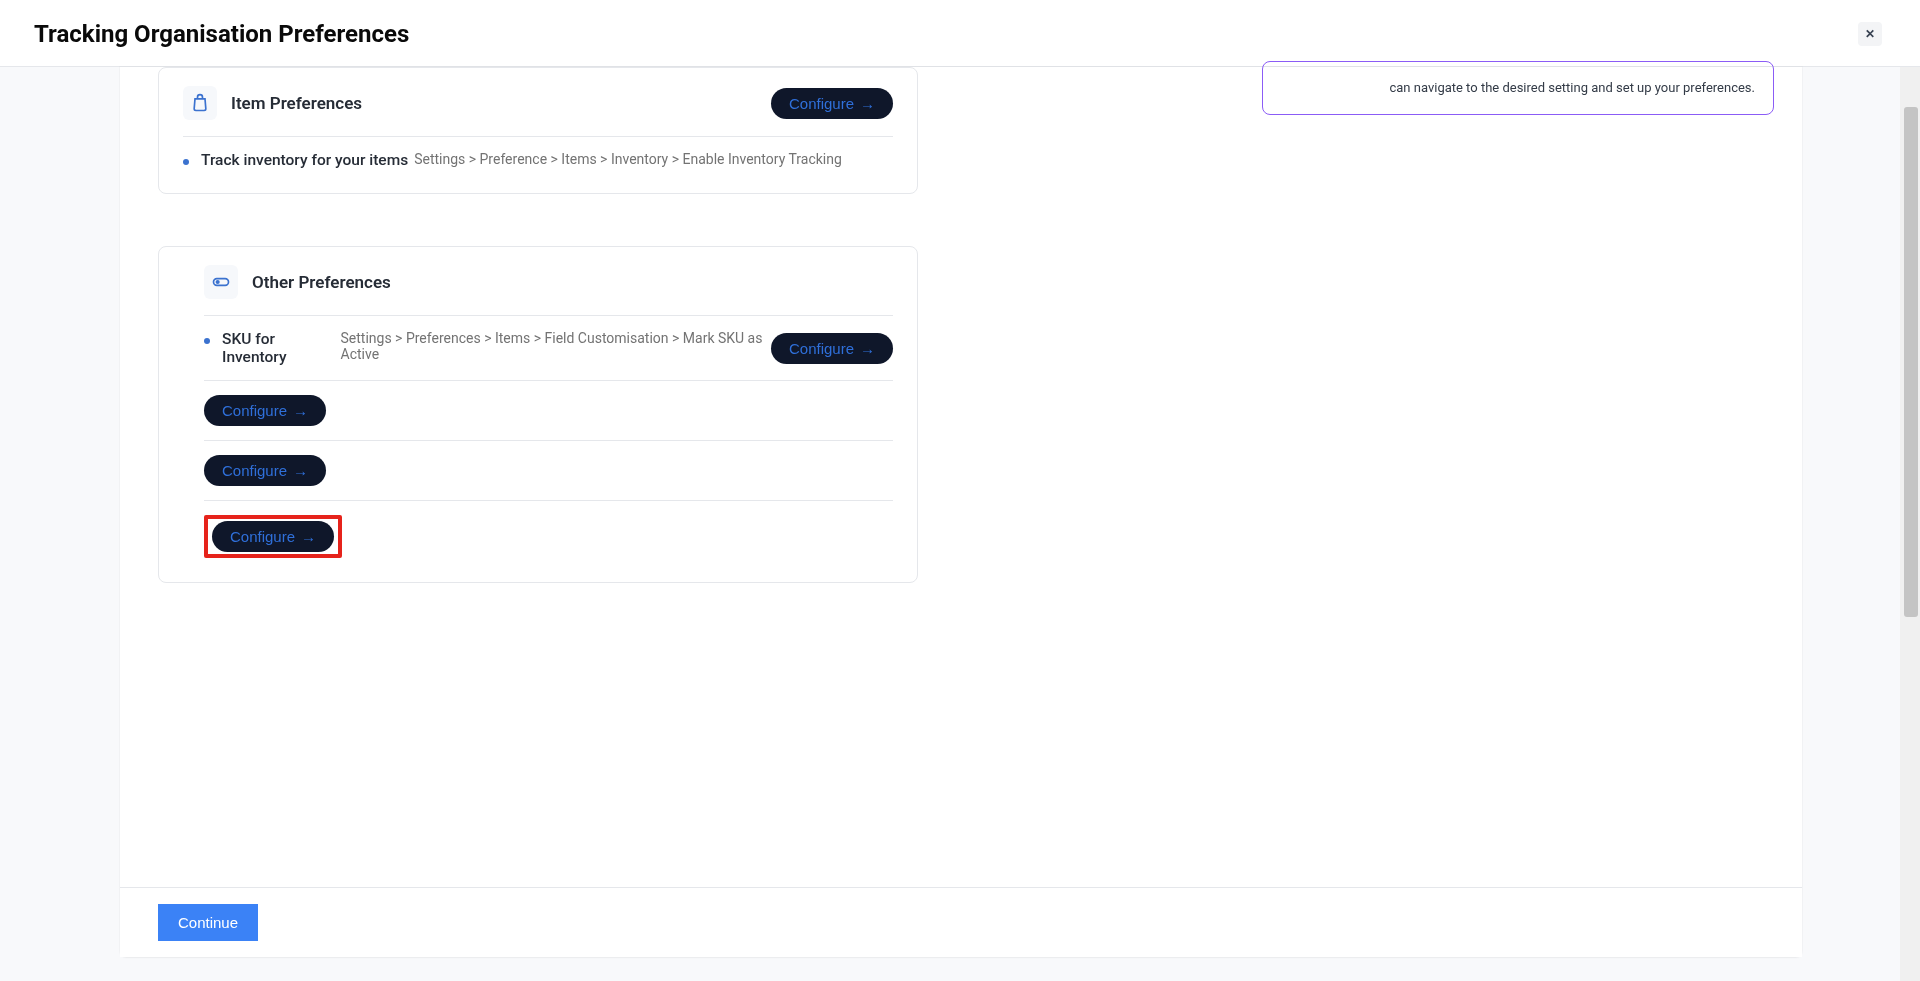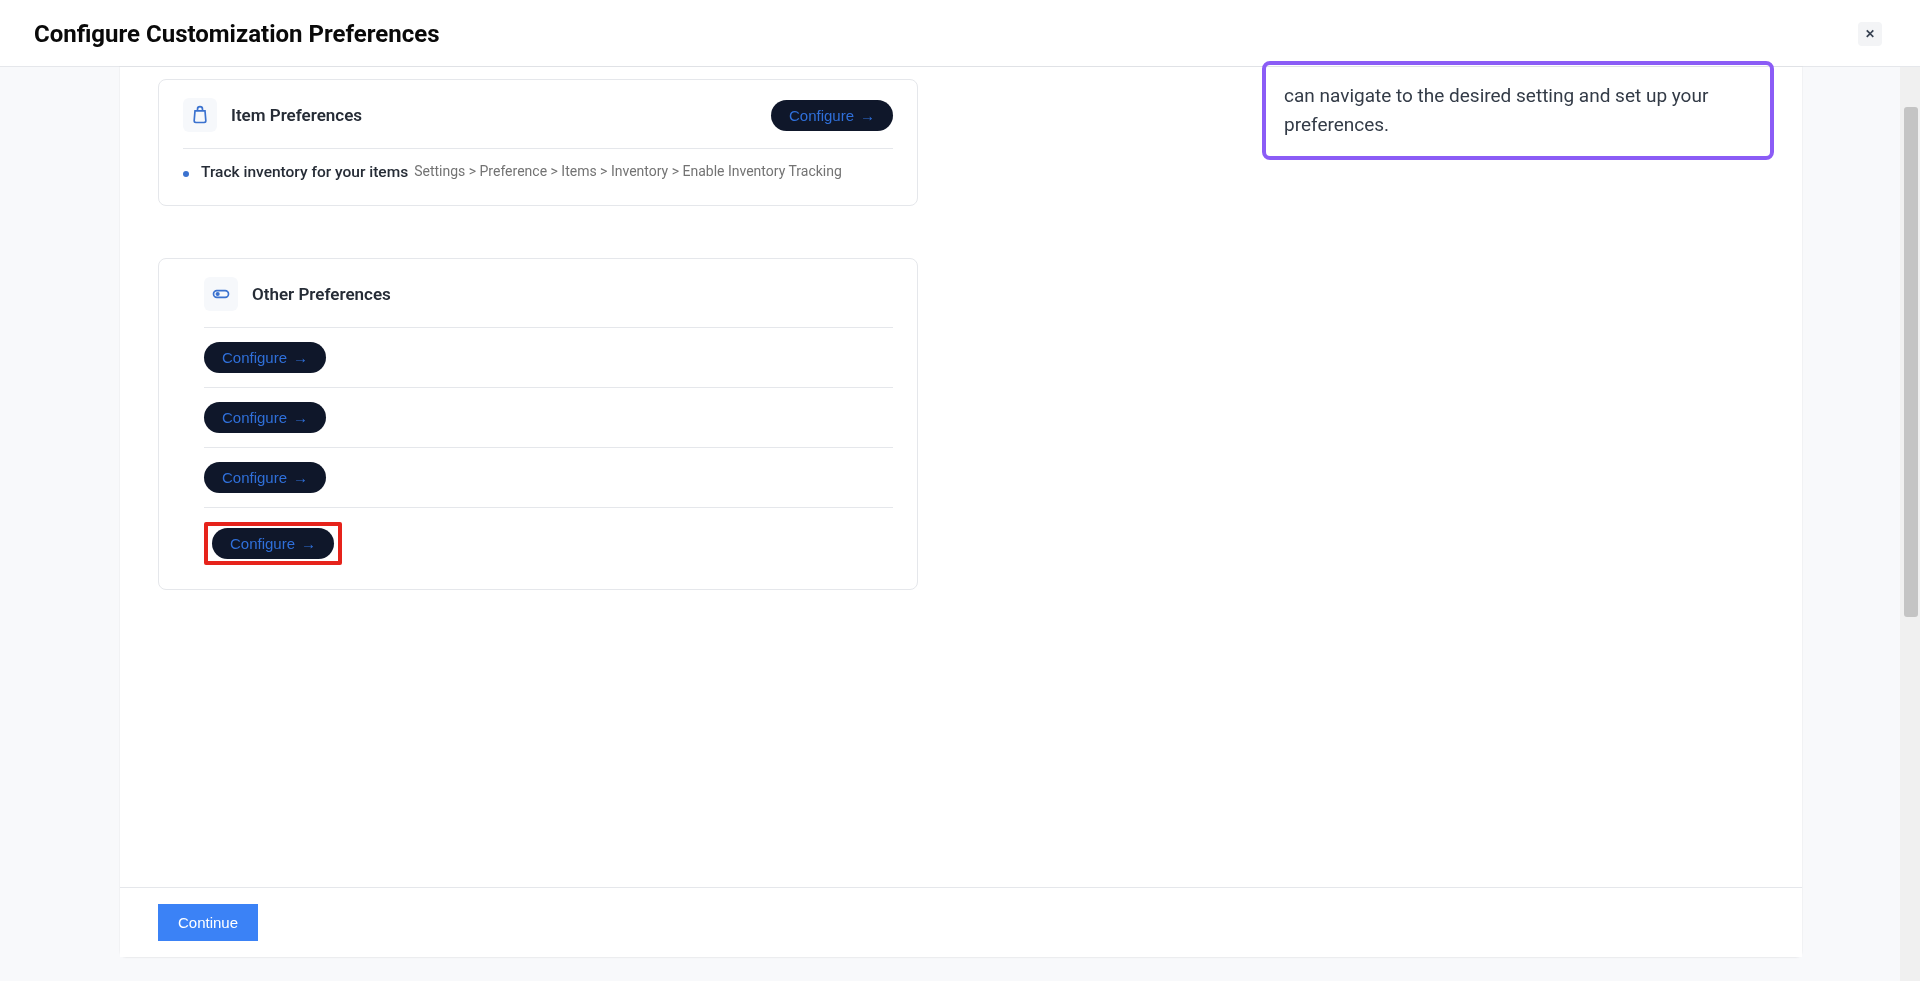--- a/index.html
+++ b/index.html
@@ -62,37 +62,37 @@
       flex: 0 0 836px;
       padding: 0 38px 0 38px;
       overflow: hidden;
     }
     .side-column {
       flex: 1;
       padding: 0 28px 0 0;
       position: relative;
     }
     .info-box {
-      border: 4px solid #8b5cf6;
+      border: 1px solid #8b5cf6;
       border-radius: 8px;
       padding: 16px 18px;
       margin-left: 306px;
       margin-top: -6px;
-      font-size: 19px;
+      font-size: 13px;
       line-height: 1.55;
       color: #333b47;
+      text-align: right;
     }
     .card {
       border: 1px solid #e5e7eb;
       border-radius: 8px;
       padding: 0 24px 10px 24px;
       margin-bottom: 52px;
     }
     .card:first-of-type {
-      margin-top: 12px;
     }
     .card-header {
       display: flex;
       align-items: center;
       justify-content: space-between;
       padding: 18px 0 16px 0;
       border-bottom: 1px solid #e5e7eb;
     }
     .card-header-left {
       display: flex;
@@ -210,21 +210,21 @@
       width: 14px;
       height: 510px;
       background: #c4c4c4;
       border-radius: 3px;
     }
   </style>
 </head>
 <body>
 
 <div class="header-bar">
-  <div class="header-title">Configure Customization Preferences</div>
+  <div class="header-title">Tracking Organisation Preferences</div>
   <div class="close-btn">
     <span>✕</span>
   </div>
 </div>
 
 <div class="page-body">
   <div class="content-container">
 
     <div class="main-column">
 
@@ -263,20 +263,27 @@
               <svg viewBox="0 0 24 24" fill="none" stroke="#3b72cf" stroke-width="2">
                 <rect x="3" y="8" width="18" height="8" rx="4"></rect>
                 <circle cx="8" cy="12" r="2.5" fill="#3b72cf" stroke="none"></circle>
               </svg>
             </div>
             <div class="card-title">Other Preferences</div>
           </div>
         </div>
 
         <div class="card-item">
+          <div class="item-left">
+            <div class="bullet"></div>
+            <div class="item-text">
+              <div class="item-title">SKU for Inventory</div>
+              <div class="item-path">Settings &gt; Preferences &gt; Items &gt; Field Customisation &gt; Mark SKU as Active</div>
+            </div>
+          </div>
           <button class="configure-btn">
             <span>Configure</span>
             <span class="arrow">→</span>
           </button>
         </div>
 
         <div class="card-item">
           <button class="configure-btn">
             <span>Configure</span>
             <span class="arrow">→</span>

